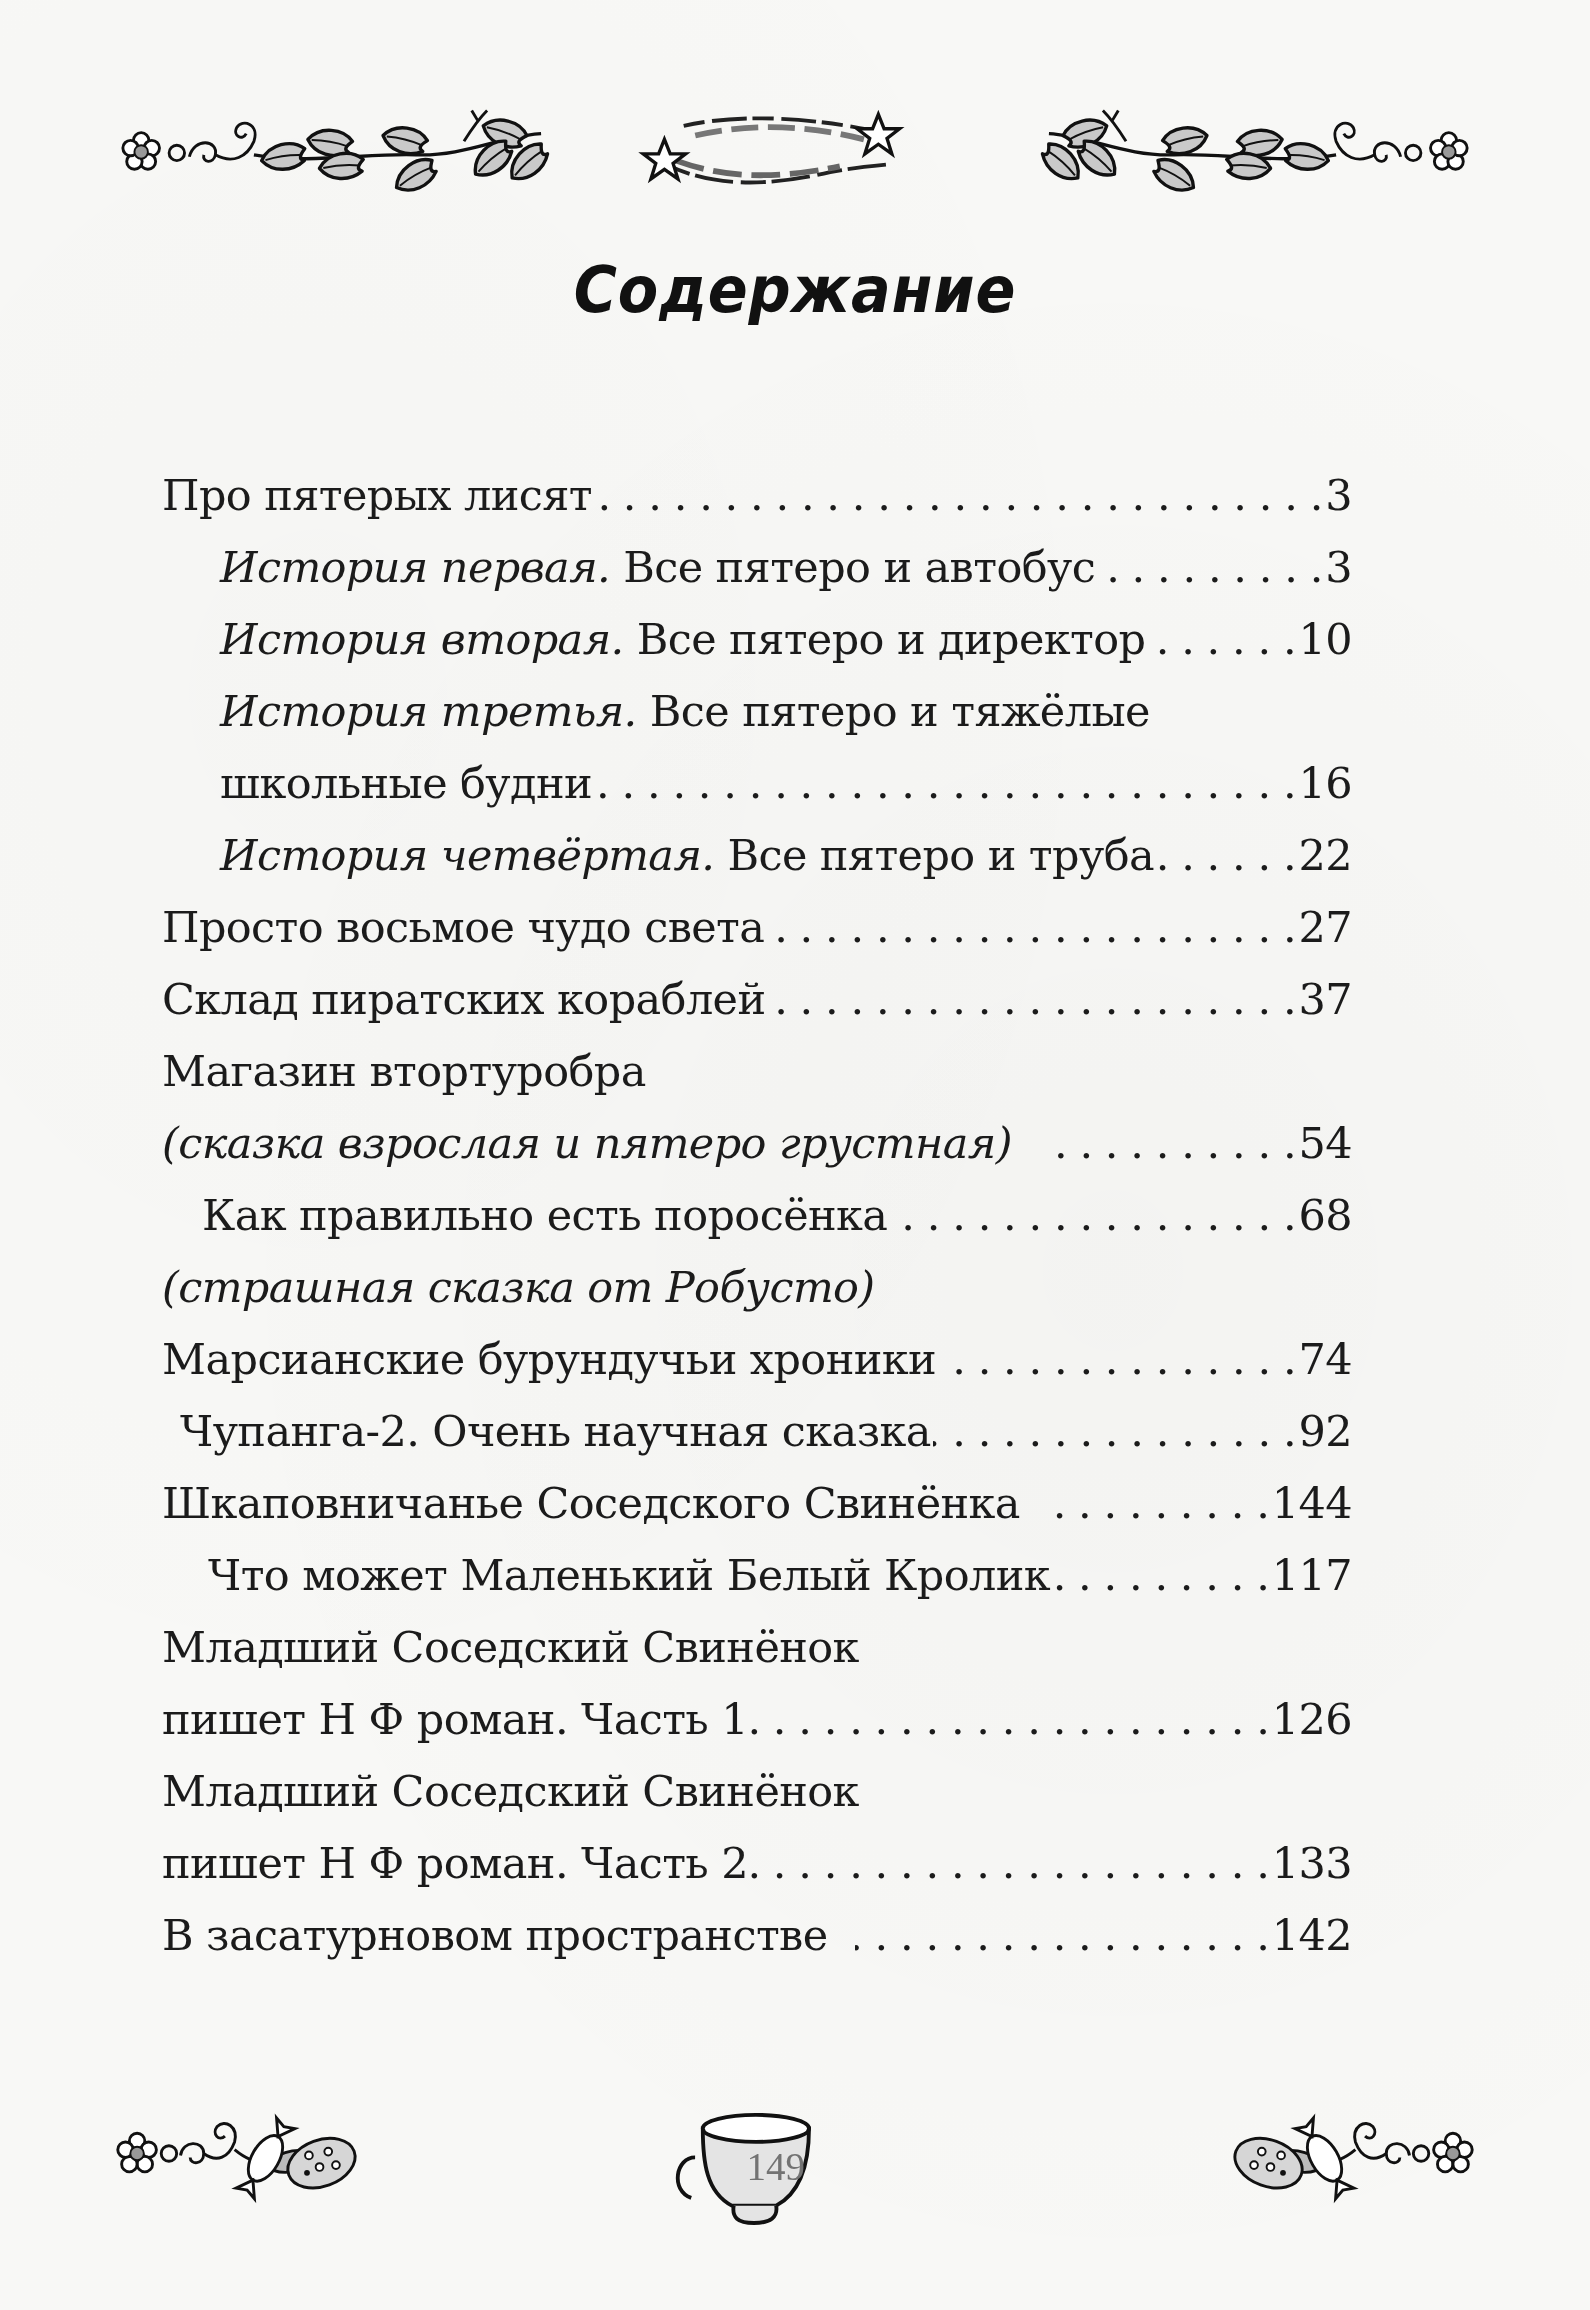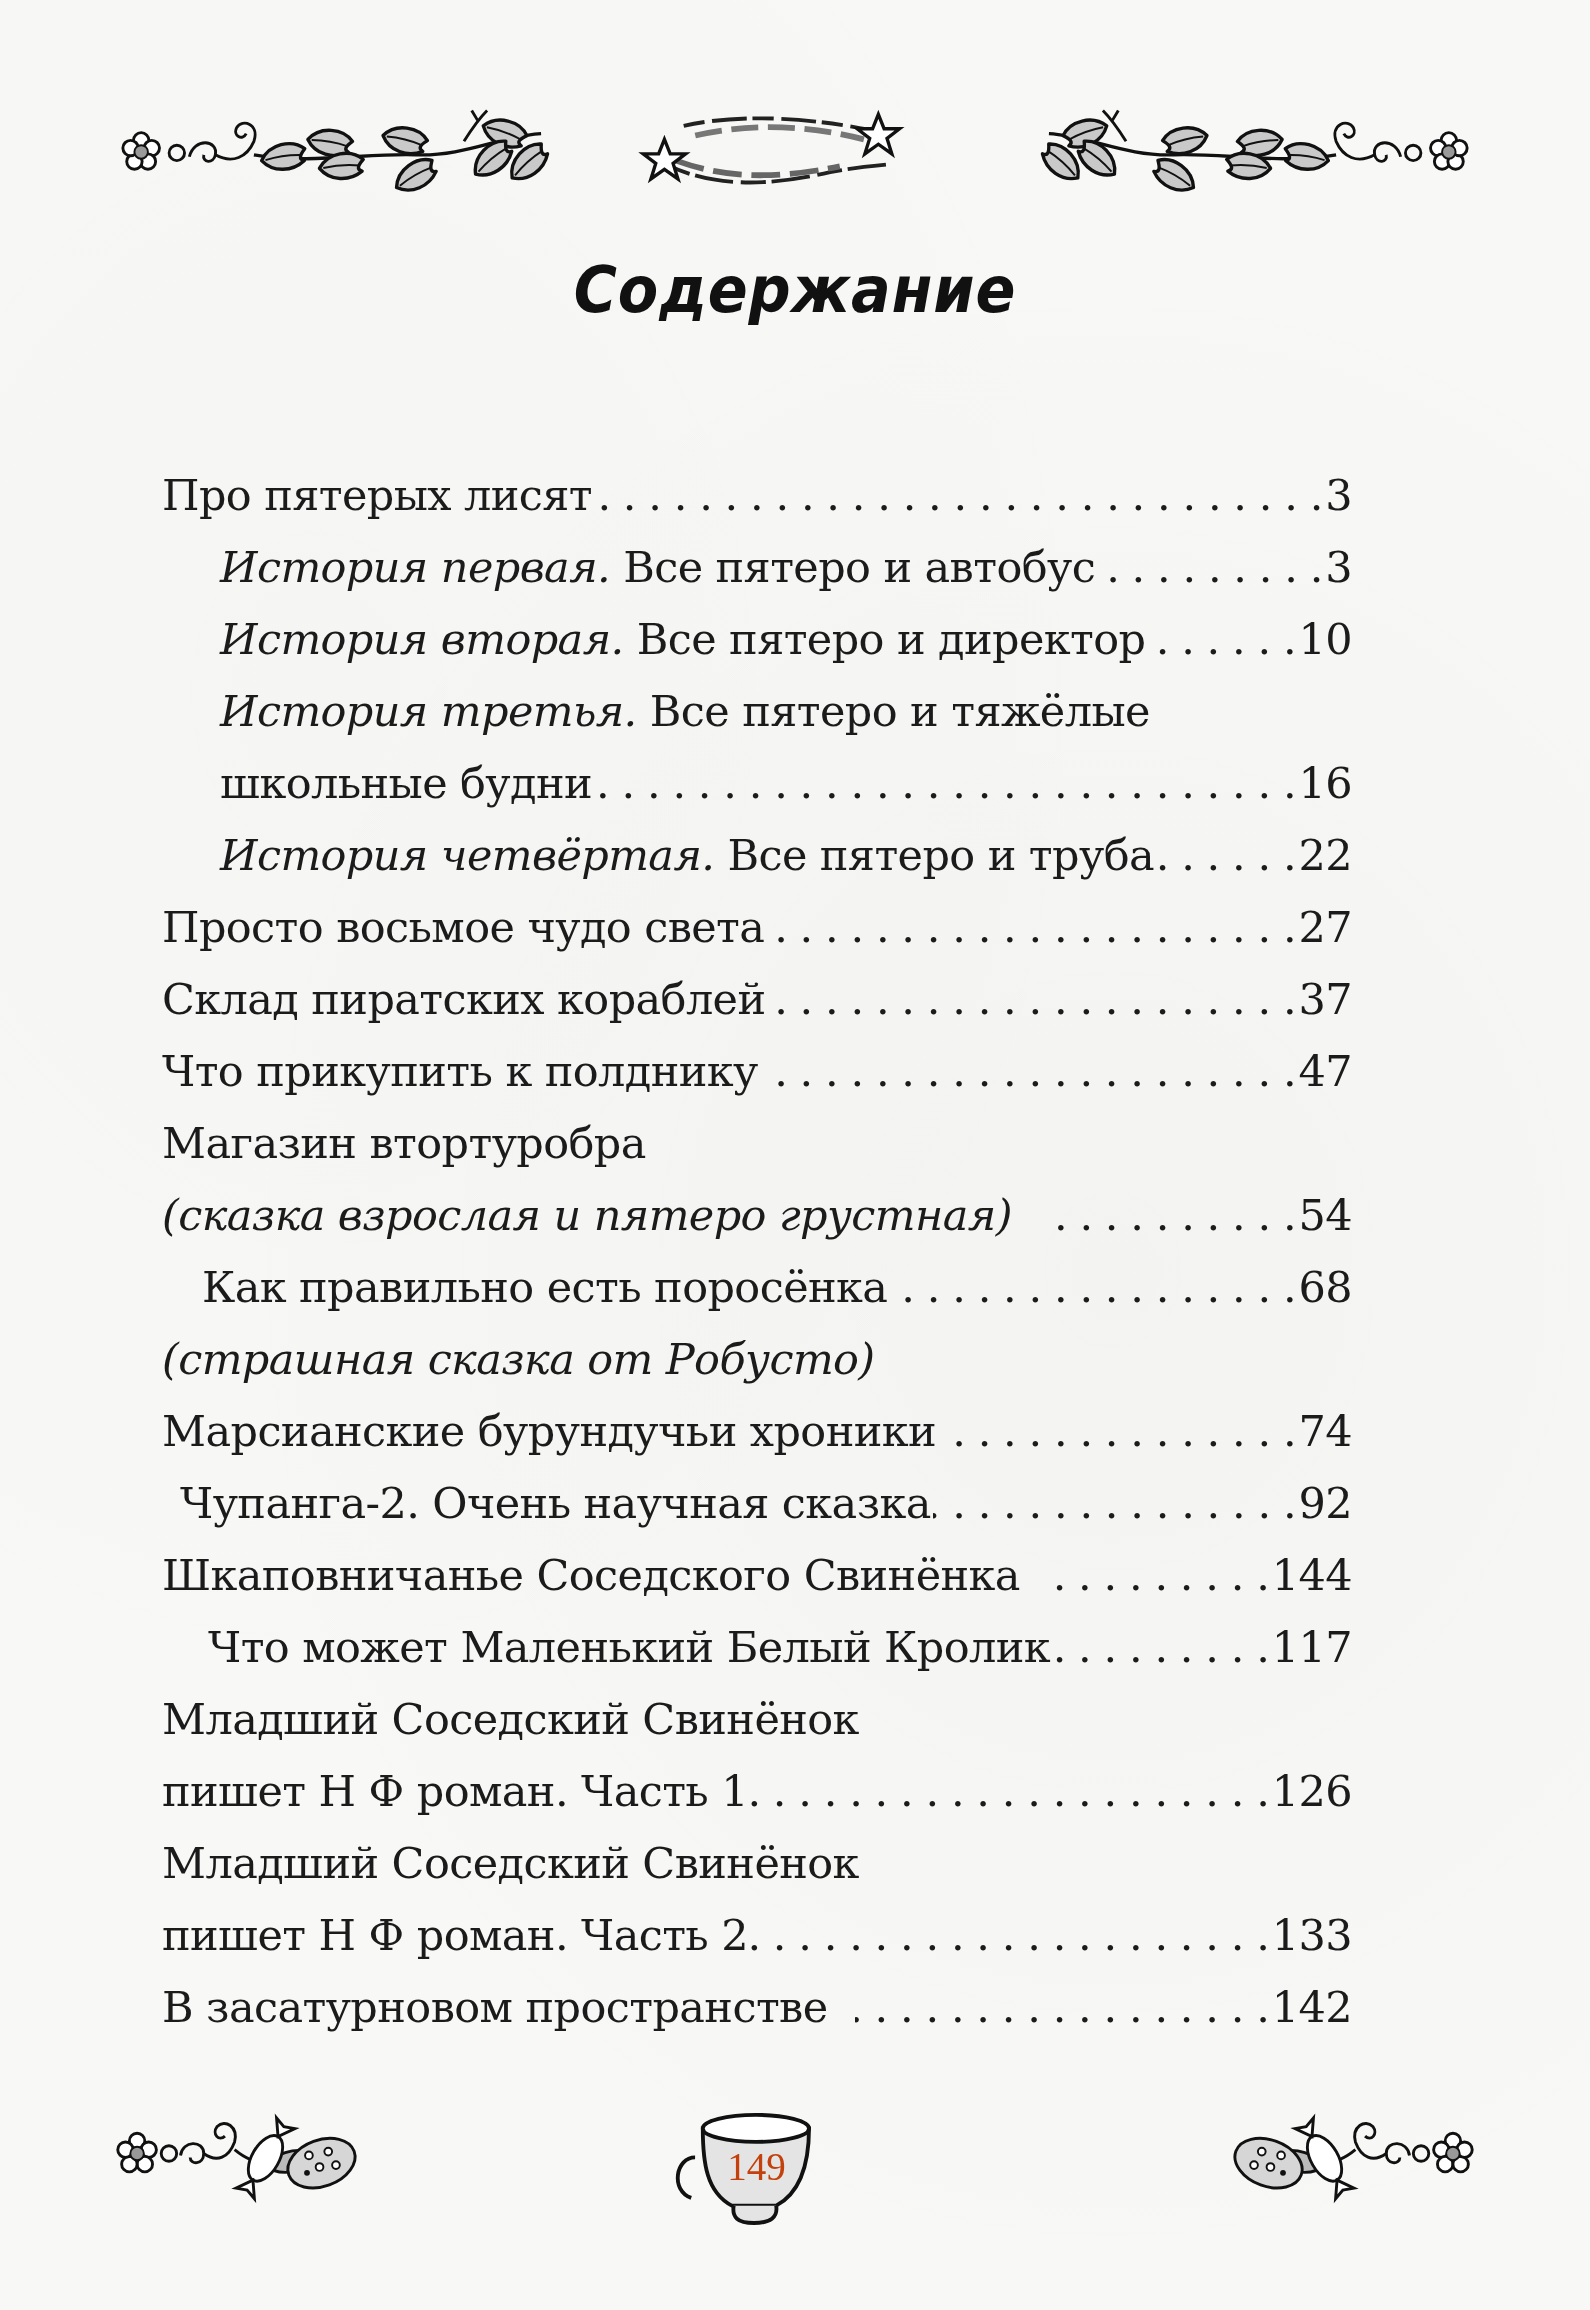--- a/index.html
+++ b/index.html
@@ -183,25 +183,20 @@
       <span class="label-wrap"><span style="white-space: pre;">Просто восьмое чудо света</span></span>
       <span class="leader"></span>
       <span class="page">27</span>
     </li>
     <li class="toc-line">
       <span class="label-wrap"><span style="white-space: pre;">Склад пиратских кораблей</span></span>
       <span class="leader"></span>
       <span class="page">37</span>
     </li>
     <li class="toc-line">
-      <span class="label-wrap"><span style="white-space: pre;">Что прикупить к полднику</span></span>
-      <span class="leader"></span>
-      <span class="page">47</span>
-    </li>
-    <li class="toc-line">
       <span class="label-wrap"><span style="white-space: pre;">Магазин втортуробра</span></span>
     </li>
     <li class="toc-line">
       <span class="label-wrap"><span class="em">(сказка взрослая и пятеро грустная)</span></span>
       <span class="leader gap"></span>
       <span class="page">54</span>
     </li>
     <li class="toc-line">
       <span class="label-wrap"><span style="white-space: pre; margin-left: 40px;">Как правильно есть поросёнка</span></span>
       <span class="leader"></span>
@@ -293,15 +288,15 @@
         <use href="#bottom-half"></use>
       </g>
 
     <g>
       <path d="M720,54 C700,54 694,88 716,96" fill="none" stroke="#111" stroke-width="4"></path>
       <path d="M728,24 C728,60 732,90 758,104 L804,104 C830,90 838,60 838,24 Z" fill="#e4e4e4" stroke="#111" stroke-width="4"></path>
       <ellipse cx="783" cy="24" rx="55" ry="14" fill="#fff" stroke="#111" stroke-width="4"></ellipse>
       <path d="M760,104 C758,116 764,122 781,122 C798,122 806,116 804,104" fill="#e4e4e4" stroke="#111" stroke-width="4"></path>
     </g>
   </svg>
-  <div style="position:absolute; left:708px; top:39px; width:97px; text-align:center; font-family:'Liberation Serif', serif; font-size:39px; color:#c2410c;">149</div>
+  <div style="position:absolute; left:708px; top:39px; width:97px; text-align:right; font-family:'Liberation Serif', serif; font-size:39px; color:#737373;">149</div>
 </div>
 
 
 </body></html>

